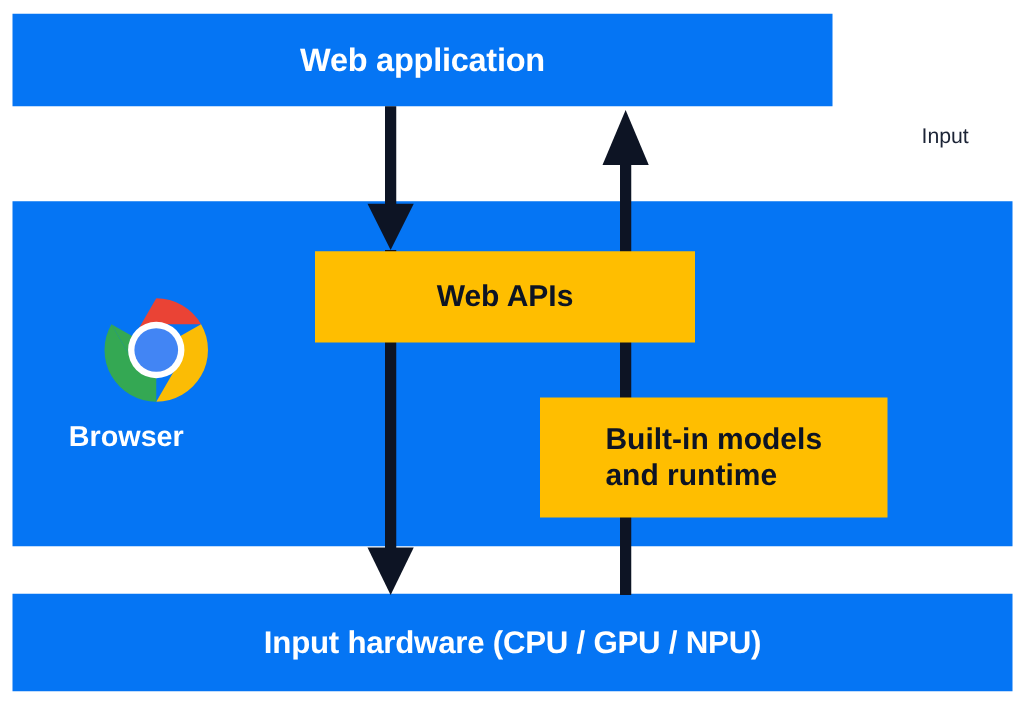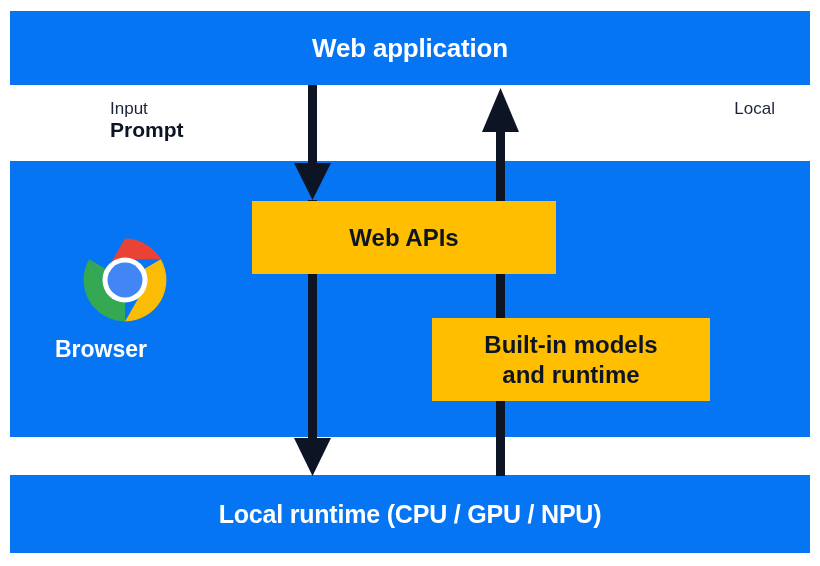--- a/index.html
+++ b/index.html
@@ -31,21 +31,21 @@
   .bar-label {
     color: #ffffff;
     font-weight: 700;
     letter-spacing: -0.2px;
     white-space: nowrap;
   }
 
   #web-app-bar {
     left: 10px;
     top: 11px;
-    width: 800px;
+    width: 656px;
     height: 74px;
   }
   #web-app-bar .bar-label { font-size: 26px; }
 
   #browser-panel {
     left: 10px;
     top: 161px;
     width: 800px;
     height: 276px;
   }
@@ -102,41 +102,41 @@
     pointer-events: none;
   }
 
   
   .yellow-box {
     position: absolute;
     background: #ffbe00;
     display: flex;
     align-items: center;
     justify-content: center;
-    text-align: center;
+    text-align: left;
     box-sizing: border-box;
   }
   .yellow-box-label {
     color: #0d1424;
     font-weight: 700;
     font-size: 24px;
     line-height: 1.22;
     white-space: pre-line;
   }
   #web-apis-box {
     left: 252px;
     top: 201px;
     width: 304px;
     height: 73px;
   }
   #built-in-box {
     left: 432px;
     top: 318px;
     width: 278px;
-    height: 83px;
+    height: 96px;
   }
 
   
   #browser-logo-group {
     position: absolute;
     left: 55px;
     top: 228px;
     width: 140px;
     height: 140px;
   }
@@ -162,33 +162,29 @@
 </head>
 <body>
 
 <div id="diagram">
 
   <div class="bar" id="web-app-bar">
     <span class="bar-label">Web application</span>
   </div>
 
   <div id="io-band">
-    <div class="io-group" id="io-input">
+    <div class="io-group" id="io-output">
       <div class="io-caption">Input</div>
-      <div class="io-value">Prompt</div>
     </div>
-    <div class="io-group" id="io-output">
-      <div class="io-caption">Local</div>
-    </div>
   </div>
 
   <div class="bar" id="browser-panel"></div>
 
   <div class="bar" id="local-hw-bar">
-    <span class="bar-label">Local runtime (CPU / GPU / NPU)</span>
+    <span class="bar-label">Input hardware (CPU / GPU / NPU)</span>
   </div>
 
   <svg id="arrow-layer" viewBox="0 0 820 566">
 
     <g>
       <rect x="308" y="85" width="9" height="80" fill="#0d1424"></rect>
       <polygon points="294,163 331,163 312.5,200" fill="#0d1424"></polygon>
     </g>
 
     <g>

